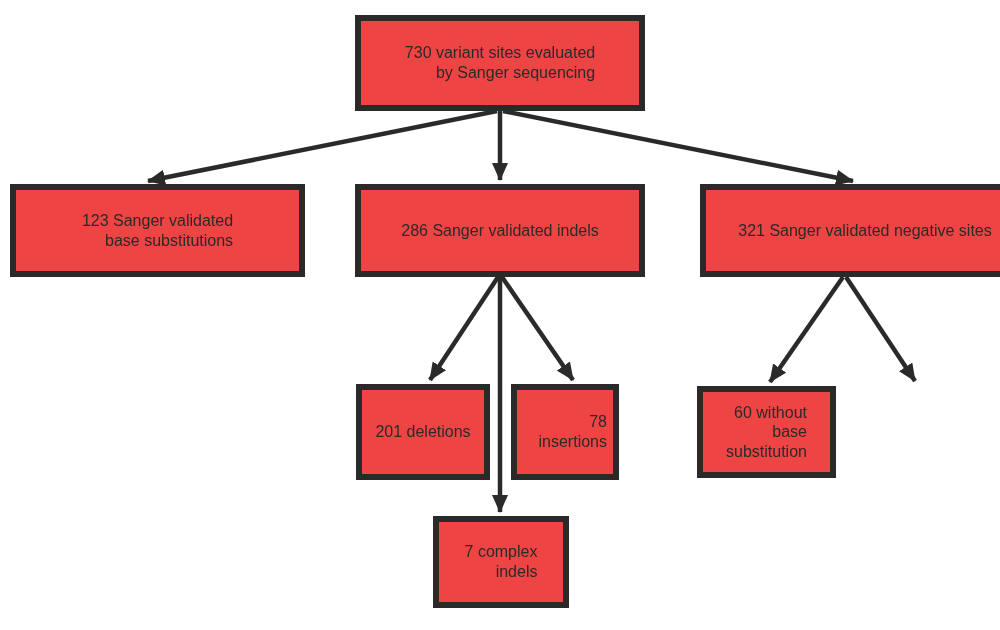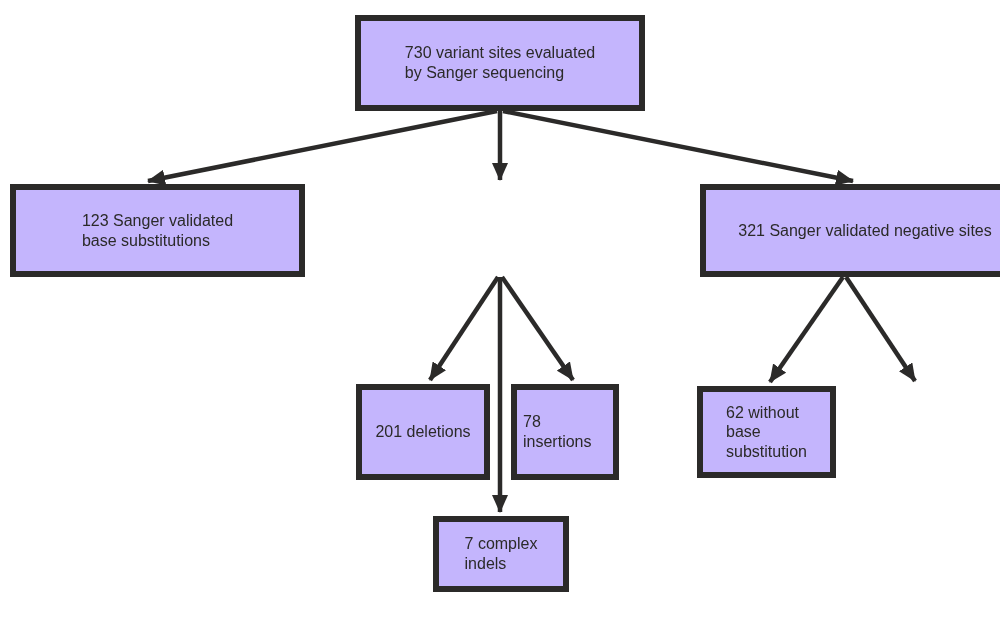--- a/index.html
+++ b/index.html
@@ -28,25 +28,25 @@
     stroke-width: 4.5;
     fill: none;
   }
   #arrowhead path {
     fill: var(--line, #2b2a29);
   }
   .node {
     position: absolute;
     box-sizing: border-box;
     border: 6px solid var(--line, #2b2a29);
-    background: #c4b5fd;
+    background: #ef4444;
     display: flex;
     align-items: center;
     justify-content: center;
-    text-align: left;
+    text-align: right;
     z-index: 2;
   }
   .label {
     white-space: pre-line;
     font-size: 16px;
     line-height: 1.22;
     color: var(--line, #2b2a29);
     padding: 2px 6px;
   }
 </style>
@@ -74,38 +74,41 @@
   <div class="node" style="left:355px; top:15px; width:290px; height:96px;">
     <span class="label">730 variant sites evaluated
 by Sanger sequencing</span>
   </div>
 
   <div class="node" style="left:10px; top:184px; width:295px; height:93px;">
     <span class="label">123 Sanger validated
 base substitutions</span>
   </div>
 
+  <div class="node" style="left:355px; top:184px; width:290px; height:93px;">
+    <span class="label">286 Sanger validated indels</span>
+  </div>
 
   <div class="node" style="left:700px; top:184px; width:330px; height:93px;">
     <span class="label">321 Sanger validated negative sites</span>
   </div>
 
   <div class="node" style="left:356px; top:384px; width:134px; height:96px;">
     <span class="label">201 deletions</span>
   </div>
 
   <div class="node" style="left:511px; top:384px; width:108px; height:96px;">
     <span class="label">78 insertions</span>
   </div>
 
   <div class="node" style="left:697px; top:386px; width:139px; height:92px;">
-    <span class="label">62 without
+    <span class="label">60 without
 base
 substitution</span>
   </div>
 
 
-  <div class="node" style="left:433px; top:516px; width:136px; height:76px;">
+  <div class="node" style="left:433px; top:516px; width:136px; height:92px;">
     <span class="label">7 complex
 indels</span>
   </div>
 
 </div>
 
 </body></html>

